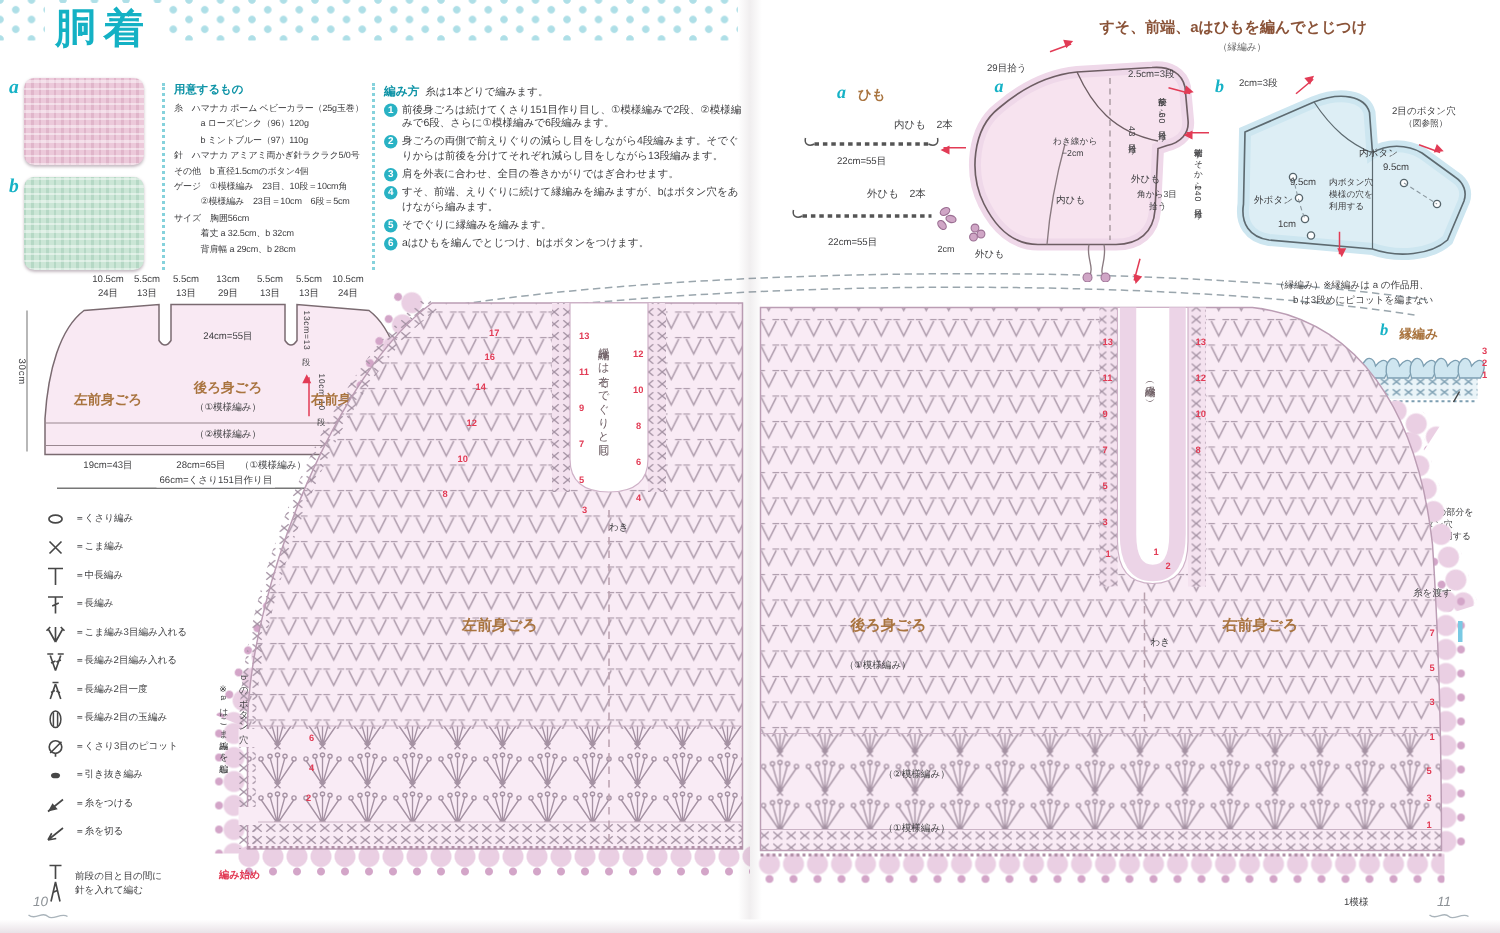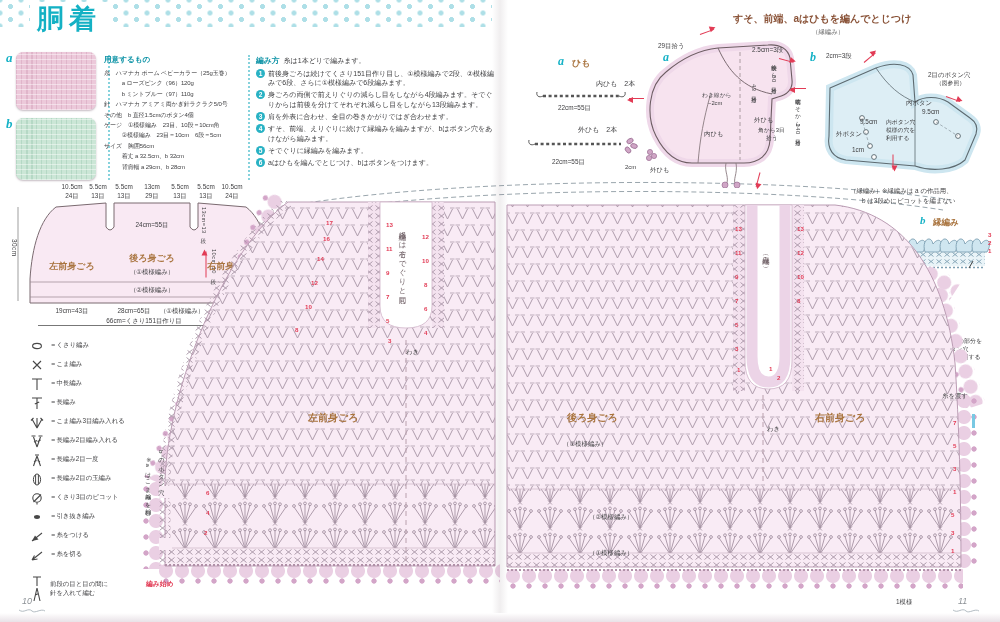--- a/index.html
+++ b/index.html
@@ -60,21 +60,21 @@
   <div class="title">胴着</div>
 
   <span class="lab teal" style="left:6px;top:50px;font-size:13px">a</span>
   <div class="photo pa" style="left:16px;top:52px;width:80px;height:58px"></div>
   <span class="lab teal" style="left:6px;top:116px;font-size:13px">b</span>
   <div class="photo pb" style="left:16px;top:118px;width:80px;height:62px"></div>
 
   <div class="sep" style="left:108px;top:55px;height:125px"></div>
   <div class="sep" style="left:248px;top:55px;height:125px"></div>
 
-  <div class="abs" style="left:104px;top:55px;width:132px">
+  <div class="abs" style="left:116px;top:55px;width:132px">
     <div class="mhead">用意するもの</div>
     <div class="mline">糸　ハマナカ ポーム ベビーカラー（25g玉巻）</div>
     <div class="mline">　　　a ローズピンク（96）120g</div>
     <div class="mline">　　　b ミントブルー（97）110g</div>
     <div class="mline">針　ハマナカ アミアミ両かぎ針ラクラク5/0号</div>
     <div class="mline">その他　b 直径1.5cmのボタン4個</div>
     <div class="mline">ゲージ　①模様編み　23目、10段＝10cm角</div>
     <div class="mline">　　　②模様編み　23目＝10cm　6段＝5cm</div>
     <div class="mline">サイズ　胸囲56cm</div>
     <div class="mline">　　　着丈 a 32.5cm、b 32cm</div>

